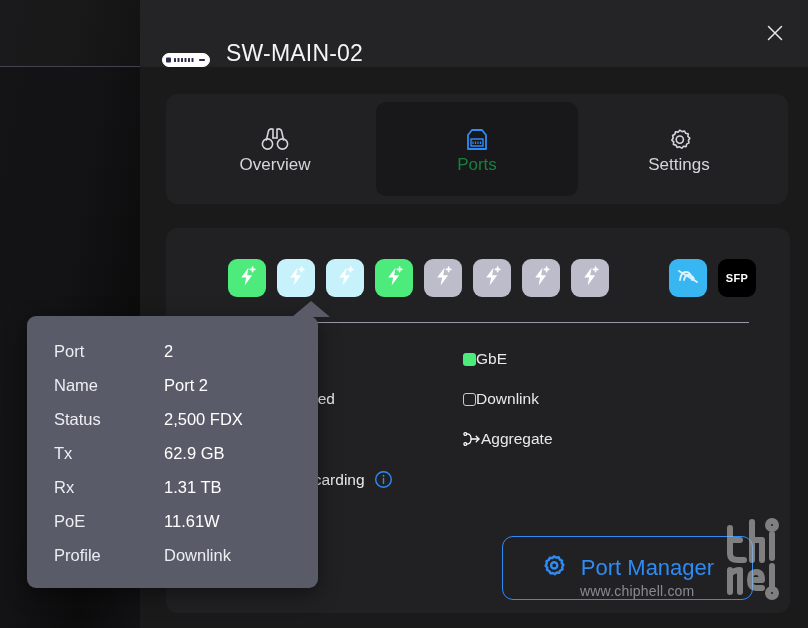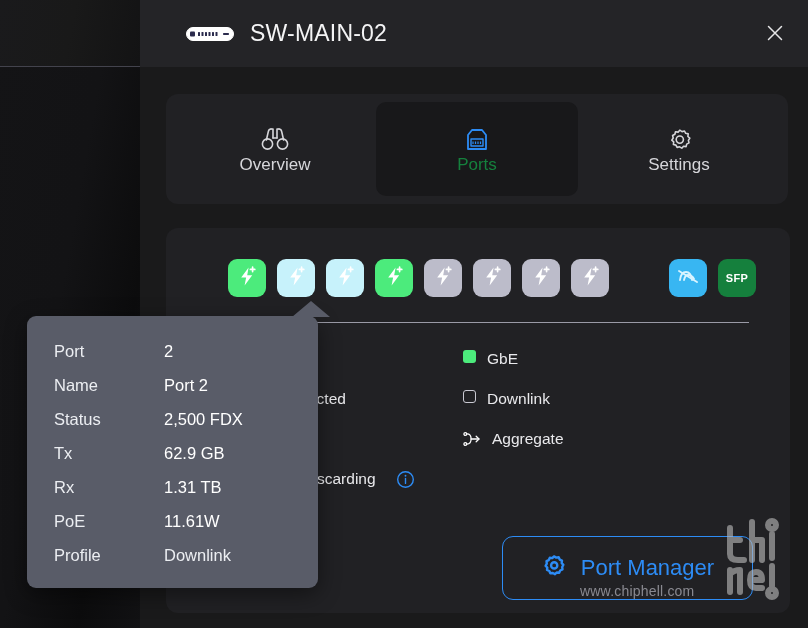--- a/index.html
+++ b/index.html
@@ -29,21 +29,21 @@
   .modal {
     position: absolute; left: 140px; top: 0; width: 668px; height: 628px;
     background: #1a1a1b;
   }
   .modal-header {
     position: absolute; left: 0; top: 0; width: 668px; height: 67px;
     background: #242427;
   }
   .header-row {
     position: absolute; left: 0; top: 0; right: 0; height: 67px;
-    display: flex; align-items: center; padding: 0 22px 0 46px;
+    display: flex; align-items: flex-end; padding: 0 22px 0 22px;
   }
   .sw-icon { width: 48px; height: 14px; flex: 0 0 auto; margin-right: 16px; }
   .modal-title {
     font-size: 23px; color: #f4f4f5; font-weight: 400; letter-spacing: .2px;
     white-space: nowrap;
   }
   .close-btn {
     position: absolute; right: 14px; top: 14px; width: 38px; height: 38px;
     display: flex; align-items: center; justify-content: center;
     color: #e6e6e8; cursor: pointer; border-radius: 6px;
@@ -85,21 +85,21 @@
   .divider {
     position: absolute; left: 44px; top: 94px; width: 539px; height: 1px;
     background: #9a9aa6;
   }
 
   
   .legend {
     position: absolute; left: 62px; top: 122px; width: 540px;
     display: grid; grid-template-columns: 235px 1fr; row-gap: 22px;
   }
-  .legend-item { display: flex; gap: 11px; }
+  .legend-item { display: flex; align-items: center; }
   .legend-label { font-size: 15.5px; color: #e9e9ec; white-space: nowrap; }
   .sw { width: 13px; height: 13px; border-radius: 3px; flex: 0 0 auto; }
   .sw-outline { width: 13px; height: 13px; border-radius: 3px; border: 1.6px solid #c9c9d2; flex: 0 0 auto; }
   .leg-ico { width: 18px; height: 18px; display: flex; align-items: center; justify-content: center; flex: 0 0 auto; }
   .info-ico { margin-left: 9px; cursor: pointer; display: flex; align-items: center; }
 
   
   .pm-btn {
     position: absolute; left: 336px; top: 308px; width: 251px; height: 64px;
     border: 1.6px solid #2d8cf5; border-radius: 11px;
@@ -266,21 +266,21 @@
                 <path d="M15.6 1.2 L15.6 5.6 M13.4 3.4 L17.8 3.4" stroke="#ffffff" stroke-width="1.7" stroke-linecap="round"></path>
               </svg></span>
           </div>
           <div class="port sfp-first" style="background: rgb(56, 182, 242);">
             <span><svg width="24" height="22" viewBox="0 0 24 22" fill="none" stroke="#d9f4ff" stroke-width="1.9" stroke-linecap="round">
                 <path d="M4 15 Q5 7 10 7 Q15 7 16 15"></path>
                 <path d="M8 15 Q9 10 12 10 Q16 10 18 14"></path>
                 <path d="M3 6 L21 17"></path>
               </svg></span>
           </div>
-          <div class="port" style="background: #15803d;">
+          <div class="port" style="background: #000000;">
             <span class="sfp-text">SFP</span>
           </div>
         </div>
 
       <div class="divider"></div>
 
       <div class="legend" id="legend">
           <div class="legend-item">
             <span class="sw" style="background:#c7f2fb"></span>
             <span class="legend-label">2.5 GbE</span>

